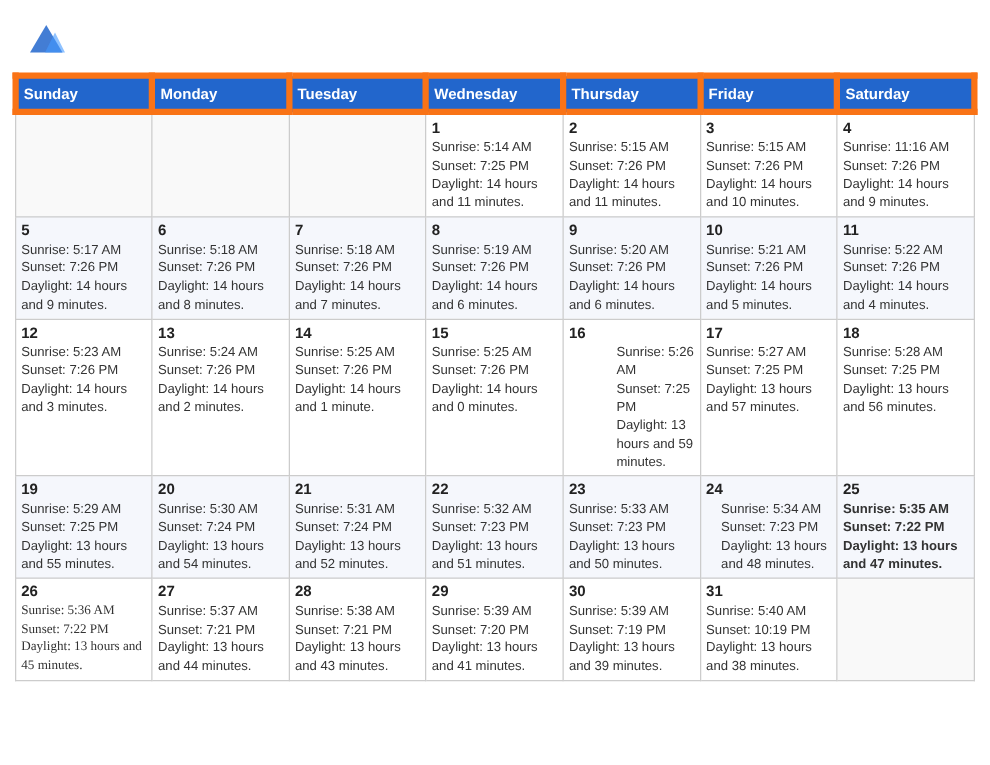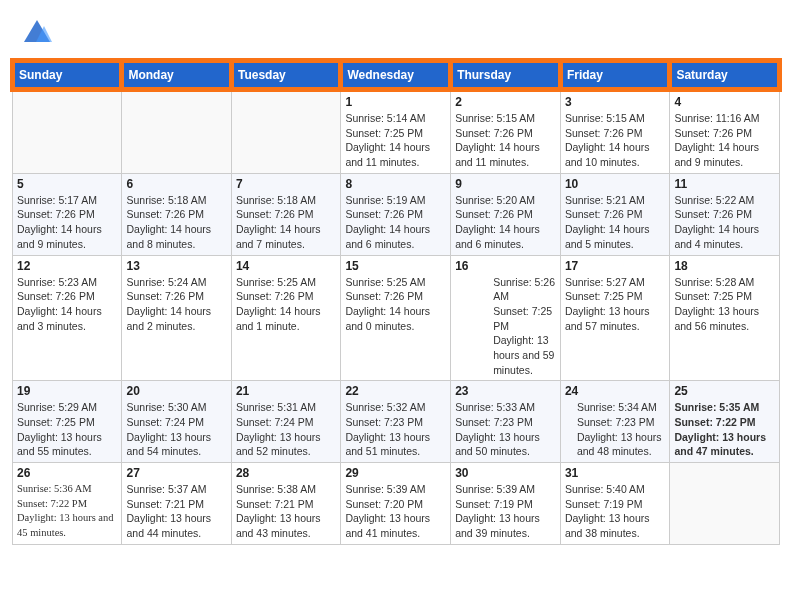--- a/index.html
+++ b/index.html
@@ -306,19 +306,19 @@
         </td>
         <td>
           <div class="day-number">30</div>
           <div class="day-info" style="white-space: pre-line;">Sunrise: 5:39 AM
 Sunset: 7:19 PM
 Daylight: 13 hours and 39 minutes.</div>
         </td>
         <td>
           <div class="day-number">31</div>
           <div class="day-info" style="white-space: pre-line;">Sunrise: 5:40 AM
-Sunset: 7:19 PM
+Sunset: 10:19 PM
 Daylight: 13 hours and 38 minutes.</div>
         </td>
         <td class="empty"></td>
       </tr>
     </tbody>
 </table>
 
 </body></html>

